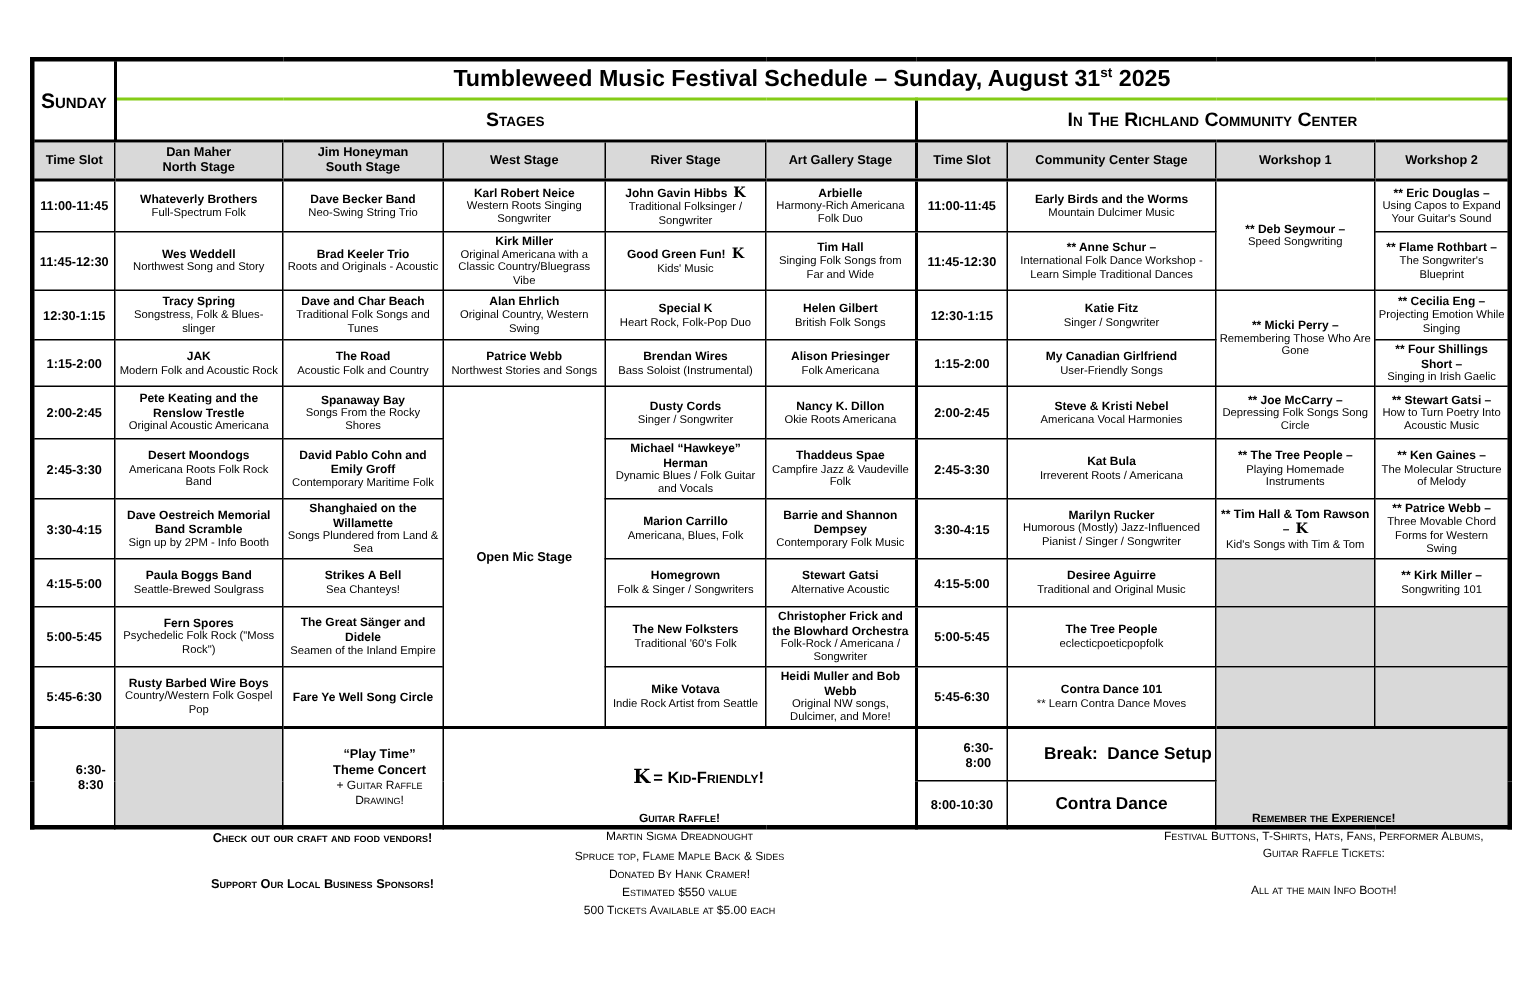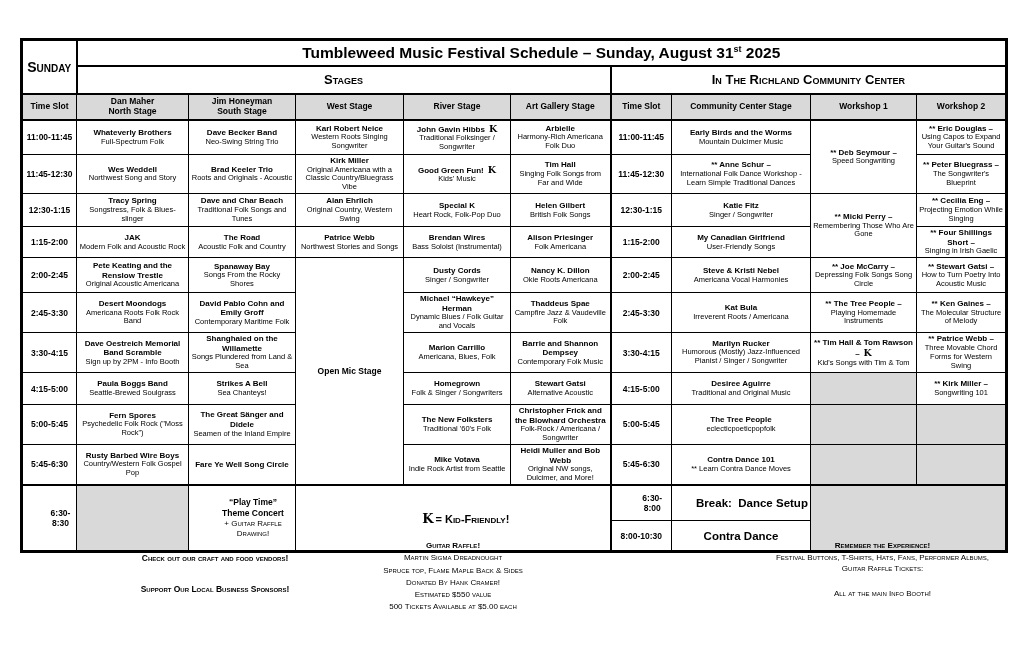--- a/index.html
+++ b/index.html
@@ -5,21 +5,21 @@
   * { box-sizing: border-box; margin: 0; padding: 0; }
   body { background: #fff; font-family: "Liberation Sans", sans-serif; color: #000; }
   .page { position: relative; width: 1024px; height: 663px; background: #fff; overflow: hidden; }
 
   table.sched { position: absolute; left: 20px; top: 38px; width: 985px; border-collapse: collapse; table-layout: fixed; border: 3px solid #000; }
   td { border: 1px solid #000; text-align: center; vertical-align: middle; padding: 1px 2px; overflow: hidden; }
 
   .hdr { background: #d9d9d9; font-weight: bold; font-size: 8.5px; line-height: 1.15; }
   .colhdr td { border-top: 2px solid #000; border-bottom: 2.5px solid #000; }
   .sunday { background: #fff; font-weight: bold; font-size: 14px; font-variant: small-caps; border-right: 2px solid #000; }
-  .titlecell { font-weight: bold; font-size: 15.5px; border-bottom: 2px solid #000000; background: #fff; }
+  .titlecell { font-weight: bold; font-size: 15.5px; border-bottom: 2px solid #84cc16; background: #fff; }
   .titlecell sup { font-size: 9px; }
   .sect { font-variant: small-caps; font-weight: bold; font-size: 13px; background: #fff; border-radius: 14px; }
   .bl2 { border-left: 2.5px solid #000 !important; margin-left: 28px; }
   .bt2 { border-top: 2px solid #000 !important; padding-left: 24px; }
 
   .time { font-weight: bold; font-size: 8.5px; }
   .gray { background: #d9d9d9; }
   .nm { font-weight: bold; font-size: 8px; line-height: 1.2; }
   .sub { font-size: 7.5px; line-height: 1.18; }
   .ksym { font-family: "DejaVu Serif", serif; font-weight: bold; font-size: 9.5px; margin-left: 4px; }
@@ -144,21 +144,21 @@
       <td>
             <div class="nm">Tim Hall</div>
             <div class="sub">Singing Folk Songs from Far and Wide</div>
           </td>
       <td class="time bl2">11:45-12:30</td>
       <td>
             <div class="nm">**  Anne Schur –</div>
             <div class="sub">International Folk Dance Workshop - Learn Simple Traditional Dances</div>
           </td>
       <td>
-            <div class="nm">**  Peter Bluegrass –</div>
+            <div class="nm">**  Flame Rothbart –</div>
             <div class="sub">The Songwriter's Blueprint</div>
           </td>
     </tr>
 
     <tr style="height:33px">
       <td class="time">12:30-1:15</td>
       <td>
             <div class="nm">Tracy Spring</div>
             <div class="sub">Songstress, Folk &amp; Blues-slinger</div>
           </td>

